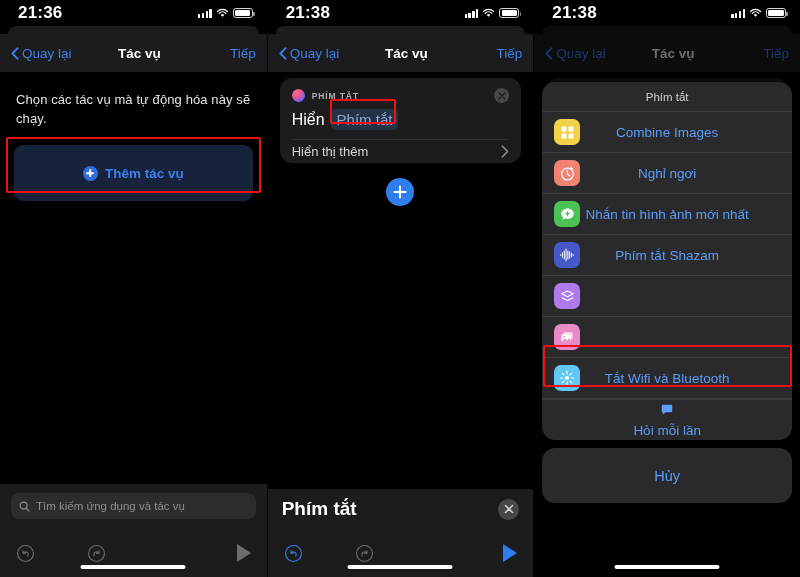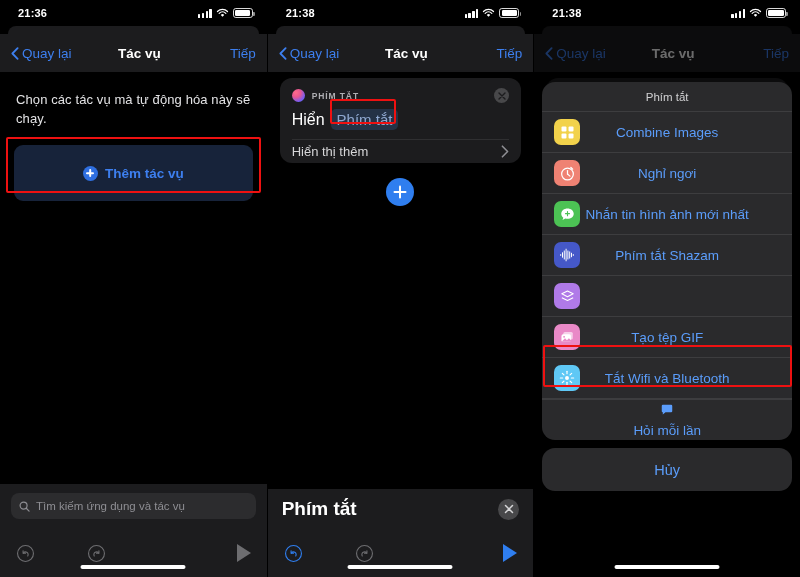--- a/index.html
+++ b/index.html
@@ -20,21 +20,21 @@
   }
   .panel + .panel { border-left: 1px solid #000; }
 
   
   .statusbar {
     height: 26px; position: relative;
     display: flex; align-items: center;
     padding: 0 14px 0 18px;
     color: #fff;
   }
-  .sb-time { font-size: 11px; font-weight: bold; letter-spacing: .2px; }
+  .sb-time { font-size: 17px; font-weight: bold; letter-spacing: .2px; }
   .sb-right { margin-left: auto; display: flex; align-items: center; gap: 4px; }
   .sb-signal { display: flex; align-items: flex-end; gap: 1.5px; height: 9px; }
   .sb-signal i { width: 2.3px; background: #fff; border-radius: .6px; display: block; }
   .sb-signal i:nth-child(1){height:3.5px}
   .sb-signal i:nth-child(2){height:5px}
   .sb-signal i:nth-child(3){height:6.8px}
   .sb-signal i:nth-child(4){height:8.5px}
   .sb-wifi { width: 13px; height: 10px; }
   .sb-batt { width: 20px; height: 10px; border: 1.2px solid rgba(255,255,255,.85);
              border-radius: 2.8px; position: relative; padding: 1.2px; }
@@ -164,21 +164,21 @@
     height: 41px; padding: 0 12px; cursor: pointer;
     border-bottom: .5px solid #3d3d3f;
   }
   .as-item:last-child { border-bottom: none; }
   .as-item .label { position: absolute; left: 0; right: 0; text-align: center;
                     color: #5b9dfb; font-size: 13.5px; pointer-events: none; }
   .as-icon { width: 26px; height: 26px; border-radius: 7px; flex: 0 0 auto;
              display: flex; align-items: center; justify-content: center; }
   .as-item.ask { justify-content: center; gap: 6px; }
   .as-item.ask .label { position: static; text-align: center; }
-  .as-cancel { background: #2a2a2c; border-radius: 13px; height: 43px;
+  .as-cancel { background: #2a2a2c; border-radius: 13px; height: 55px;
                display: flex; align-items: center; justify-content: center; cursor: pointer; }
   .as-cancel .t { color: #5b9dfb; font-size: 14.5px; }
   .sheet-scroll { overflow: hidden; }
 </style>
 </head>
 <body>
 
 <div class="stage">
 
   <div class="panel">
@@ -456,21 +456,20 @@
 
         <div class="as-item">
           <span class="as-icon" style="background:#e989c7">
             <svg width="17" height="17" viewBox="0 0 18 18">
               <rect x="4.6" y="3.2" width="10" height="8" rx="1.6" fill="#fff" opacity=".6"></rect>
               <rect x="2.6" y="5.6" width="10" height="8" rx="1.8" fill="#fff"></rect>
               <circle cx="5.4" cy="8.3" r="1" fill="#e989c7"></circle>
               <path d="M3.2 12.9 6.4 9.9l2 1.9 2.1-2 2.2 2.2v.7a.9.9 0 0 1-.9.9H4a.9.9 0 0 1-.8-.7z" fill="#e989c7"></path>
             </svg>
           </span>
-          <span class="label">Tạo tệp GIF</span>
         </div>
 
         <div class="as-item">
           <span class="as-icon" style="background:#5fc8f5">
             <svg width="18" height="18" viewBox="0 0 20 20">
               <circle cx="10" cy="10" r="2.2" fill="#fff"></circle>
               <g stroke="#fff" stroke-width="1.3" stroke-linecap="round">
                 <path d="M10 2.6v2.6"></path>
                   <path d="M10 14.8v2.6"></path>
                 <path d="M2.6 10h2.6"></path>

